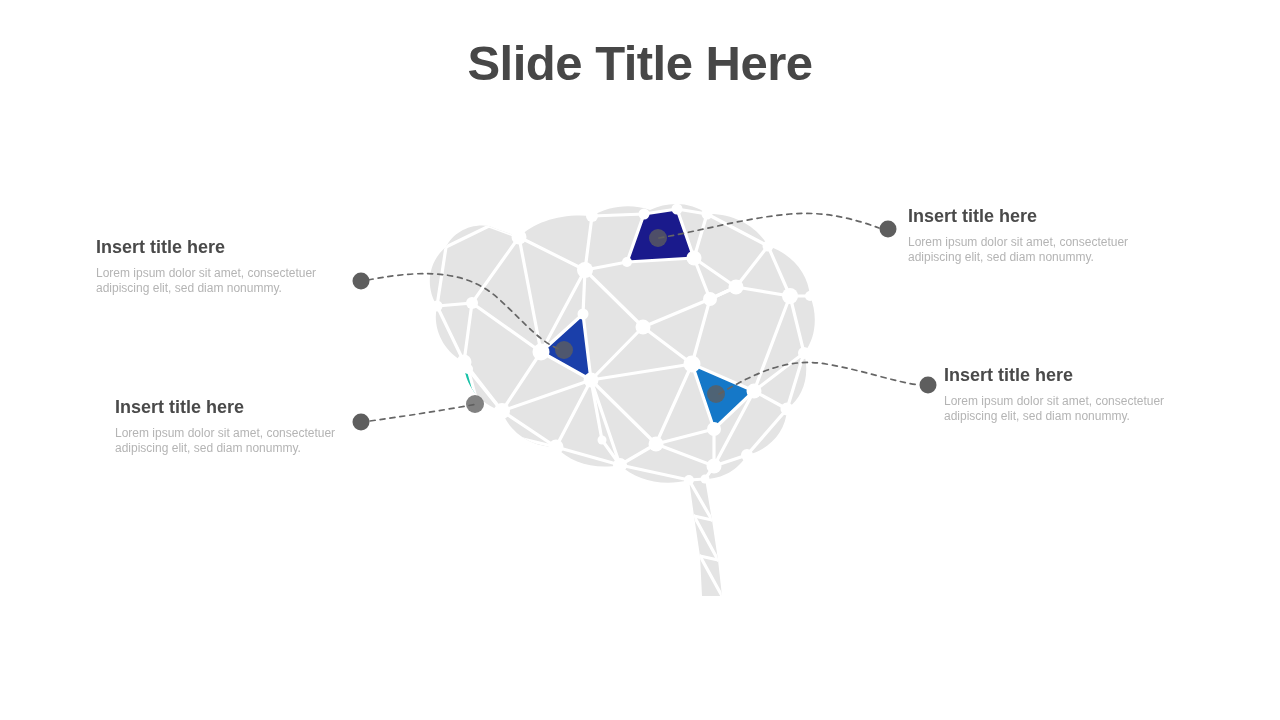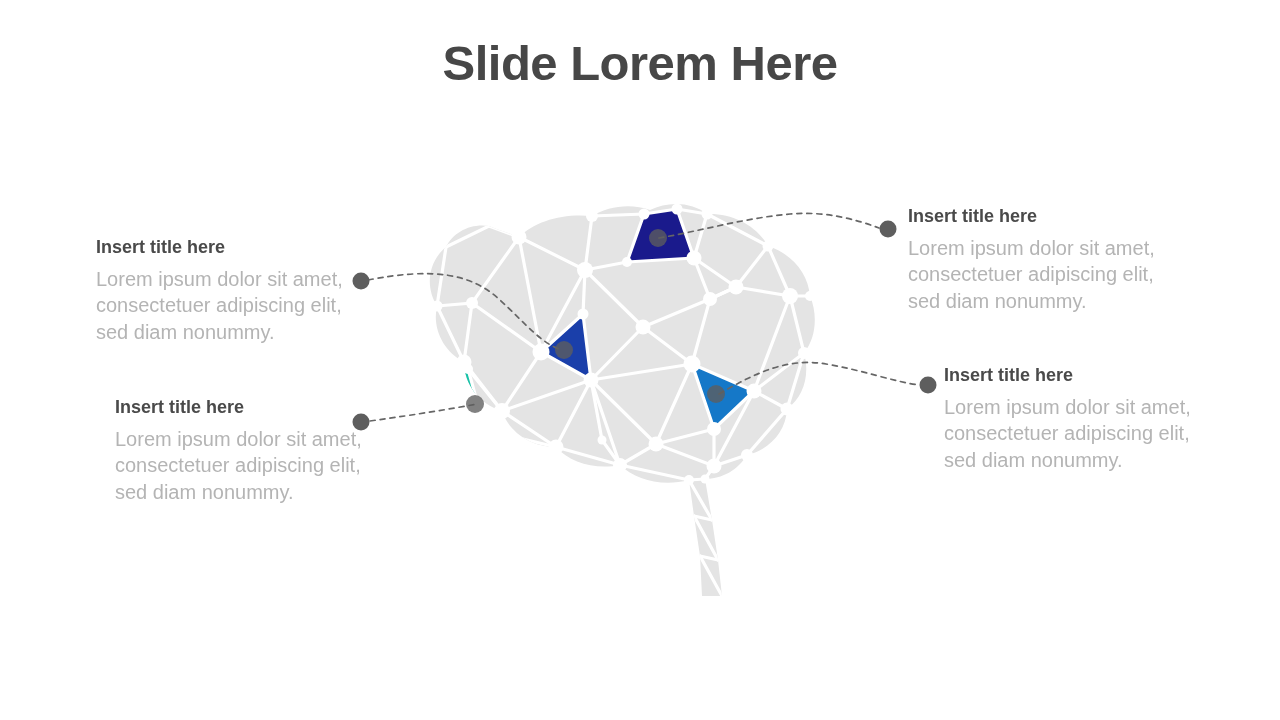--- a/index.html
+++ b/index.html
@@ -45,21 +45,21 @@
   }
   .callout-title {
     font-size: 18px;
     font-weight: bold;
     color: #4a4a4a;
     line-height: 1.25;
     margin: 0 0 7px 0;
     white-space: nowrap;
   }
   .callout-body {
-    font-size: 20px;
+    font-size: 12px;
     font-weight: normal;
     color: #b4b4b4;
     line-height: 1.33;
     margin: 0;
   }
 
   #callout-1 { left: 96px;  top: 236px; width: 250px; text-align: left; }
   #callout-2 { left: 115px; top: 396px; width: 250px; text-align: left; }
   #callout-3 { left: 908px; top: 205px; width: 256px; text-align: left; }
   #callout-4 { left: 944px; top: 364px; width: 256px; text-align: left; }
@@ -73,21 +73,21 @@
     height: 720px;
     pointer-events: none;
   }
   #brain-graphic .hit { pointer-events: auto; }
 </style>
 </head>
 <body>
 
 <div id="slide">
 
-  <div id="slide-title">Slide Lorem Here</div>
+  <div id="slide-title">Slide Title Here</div>
 
   <svg id="brain-graphic" viewBox="0 0 1280 720">
 
     <defs>
 
       <clipPath id="brainClip">
         <path d="M519 237 C535 221 563 213 592 216 C608 206 631 203 650 210
                  C668 201 692 202 707 214 C733 213 757 226 768 246
                  C792 254 808 273 810 296 C818 315 816 338 804 353
                  C810 374 804 397 787 409 C786 432 769 450 747 455

